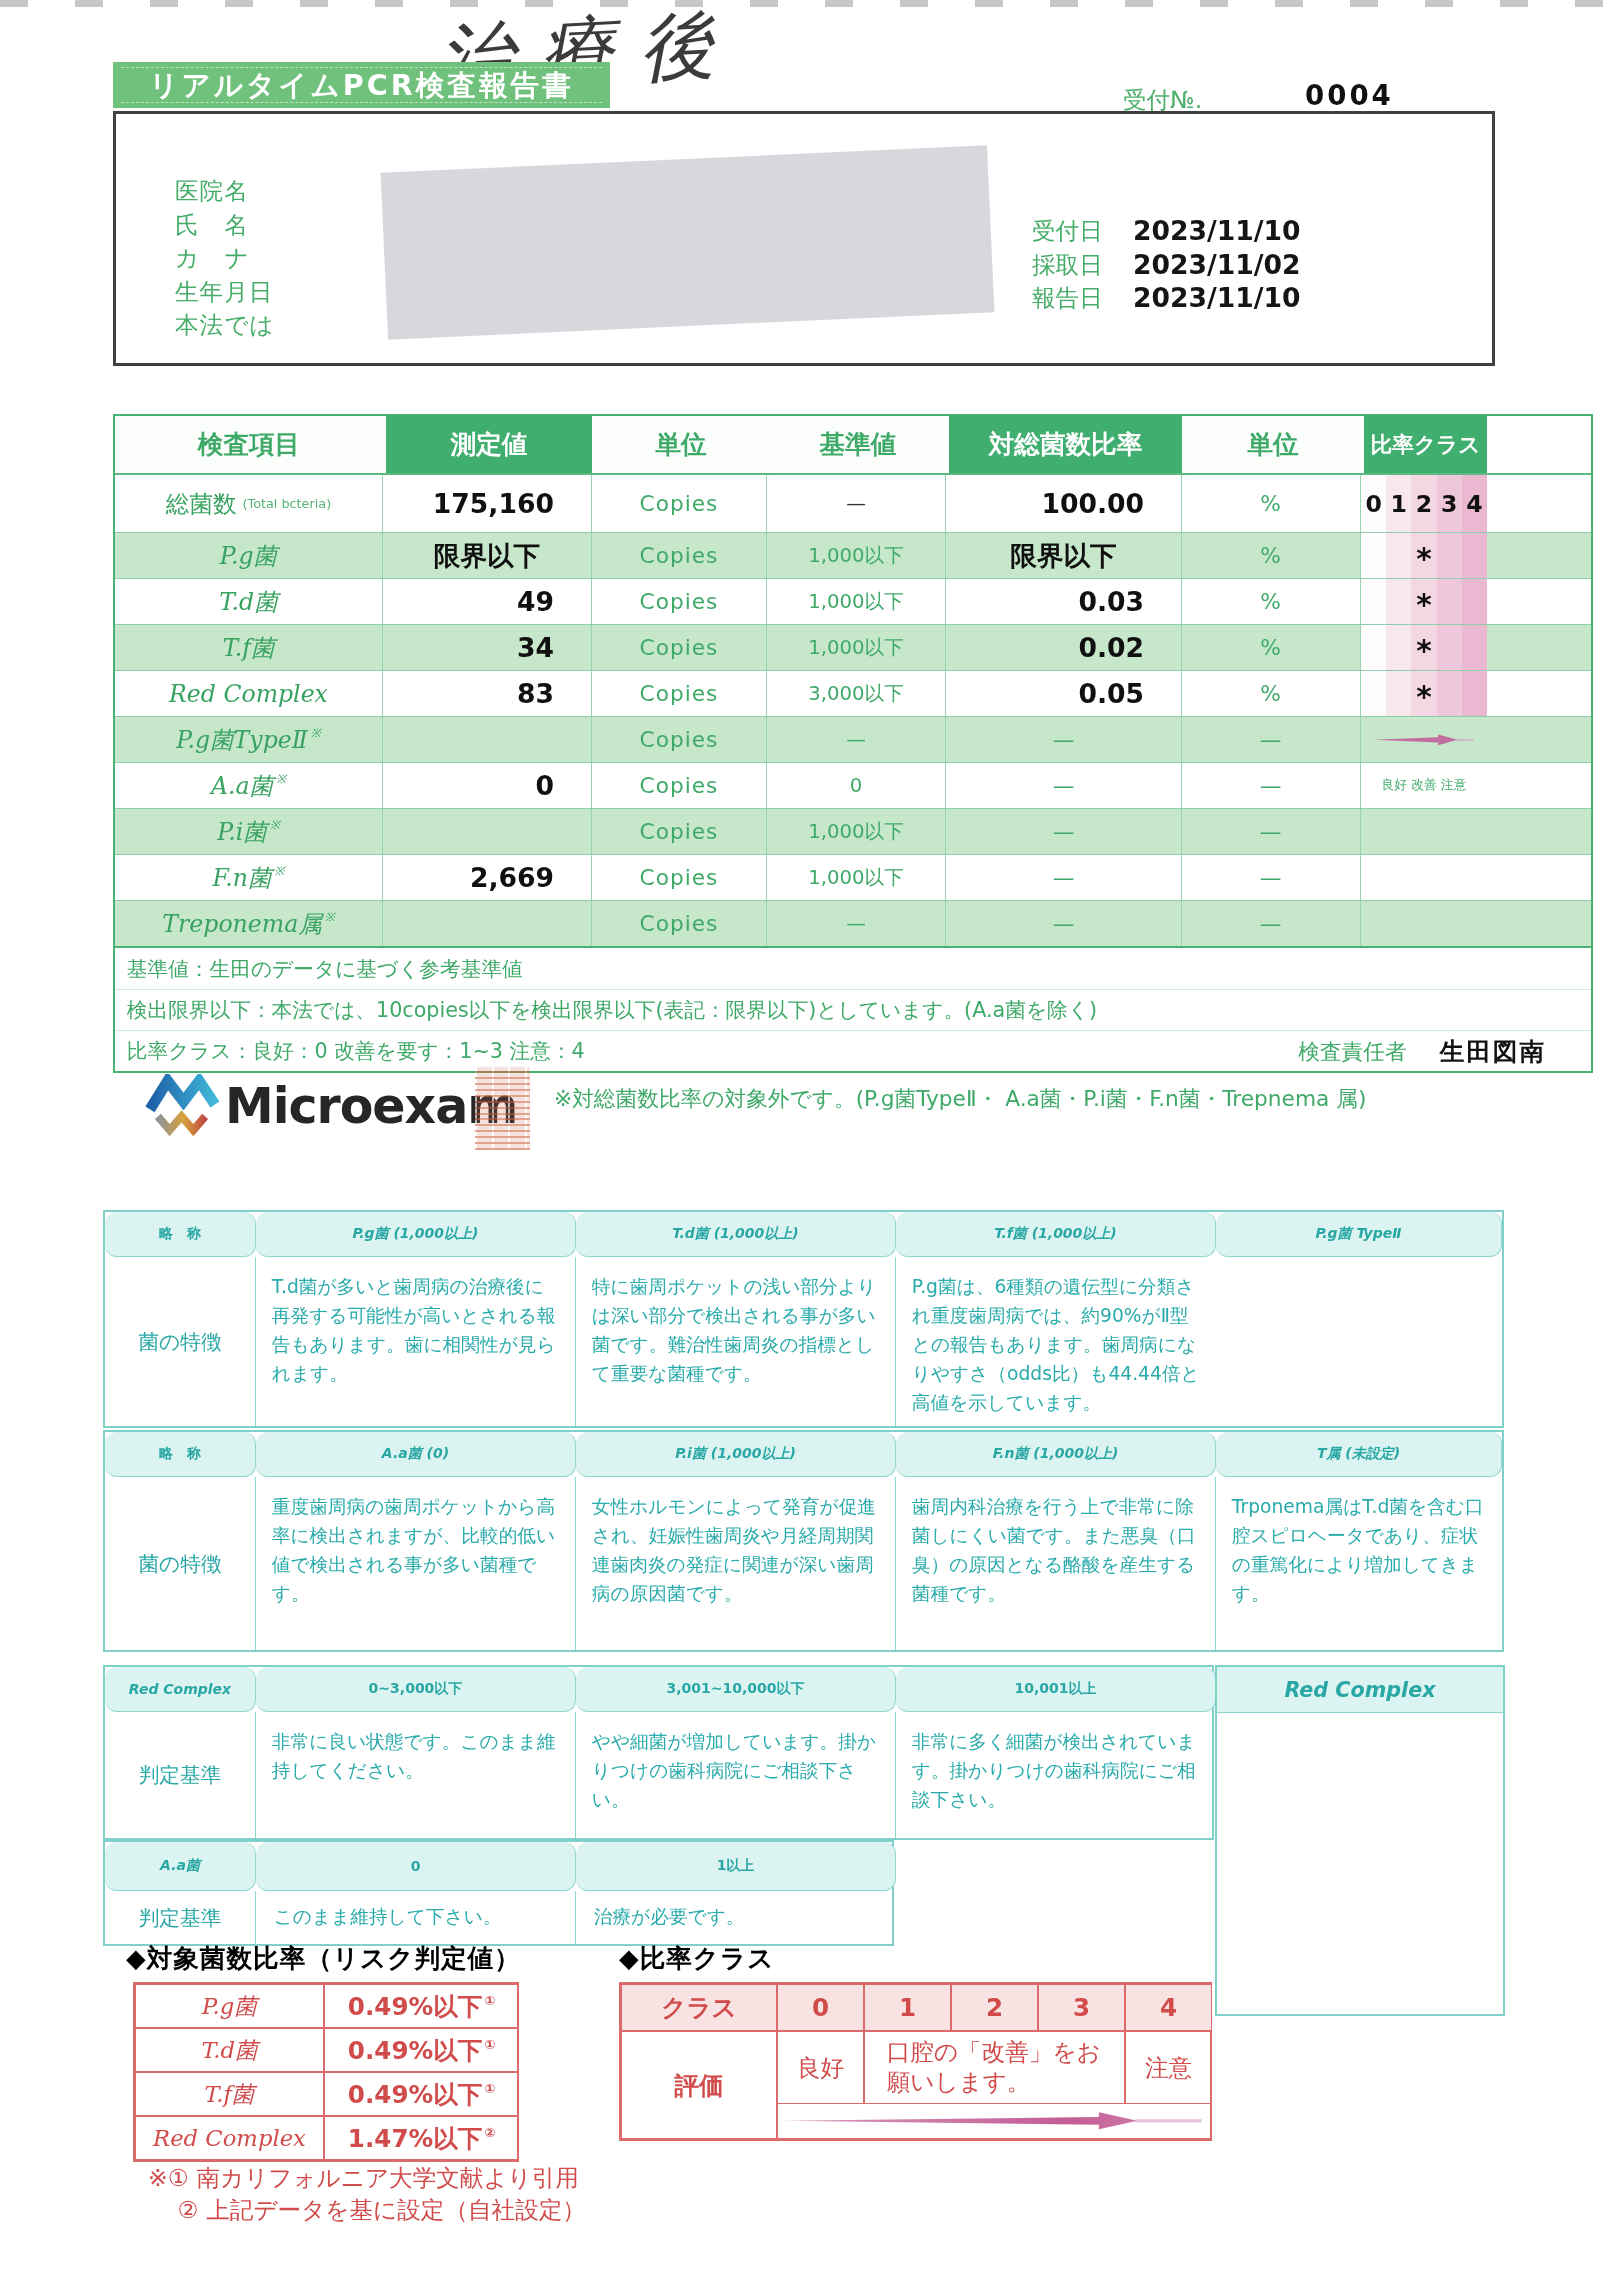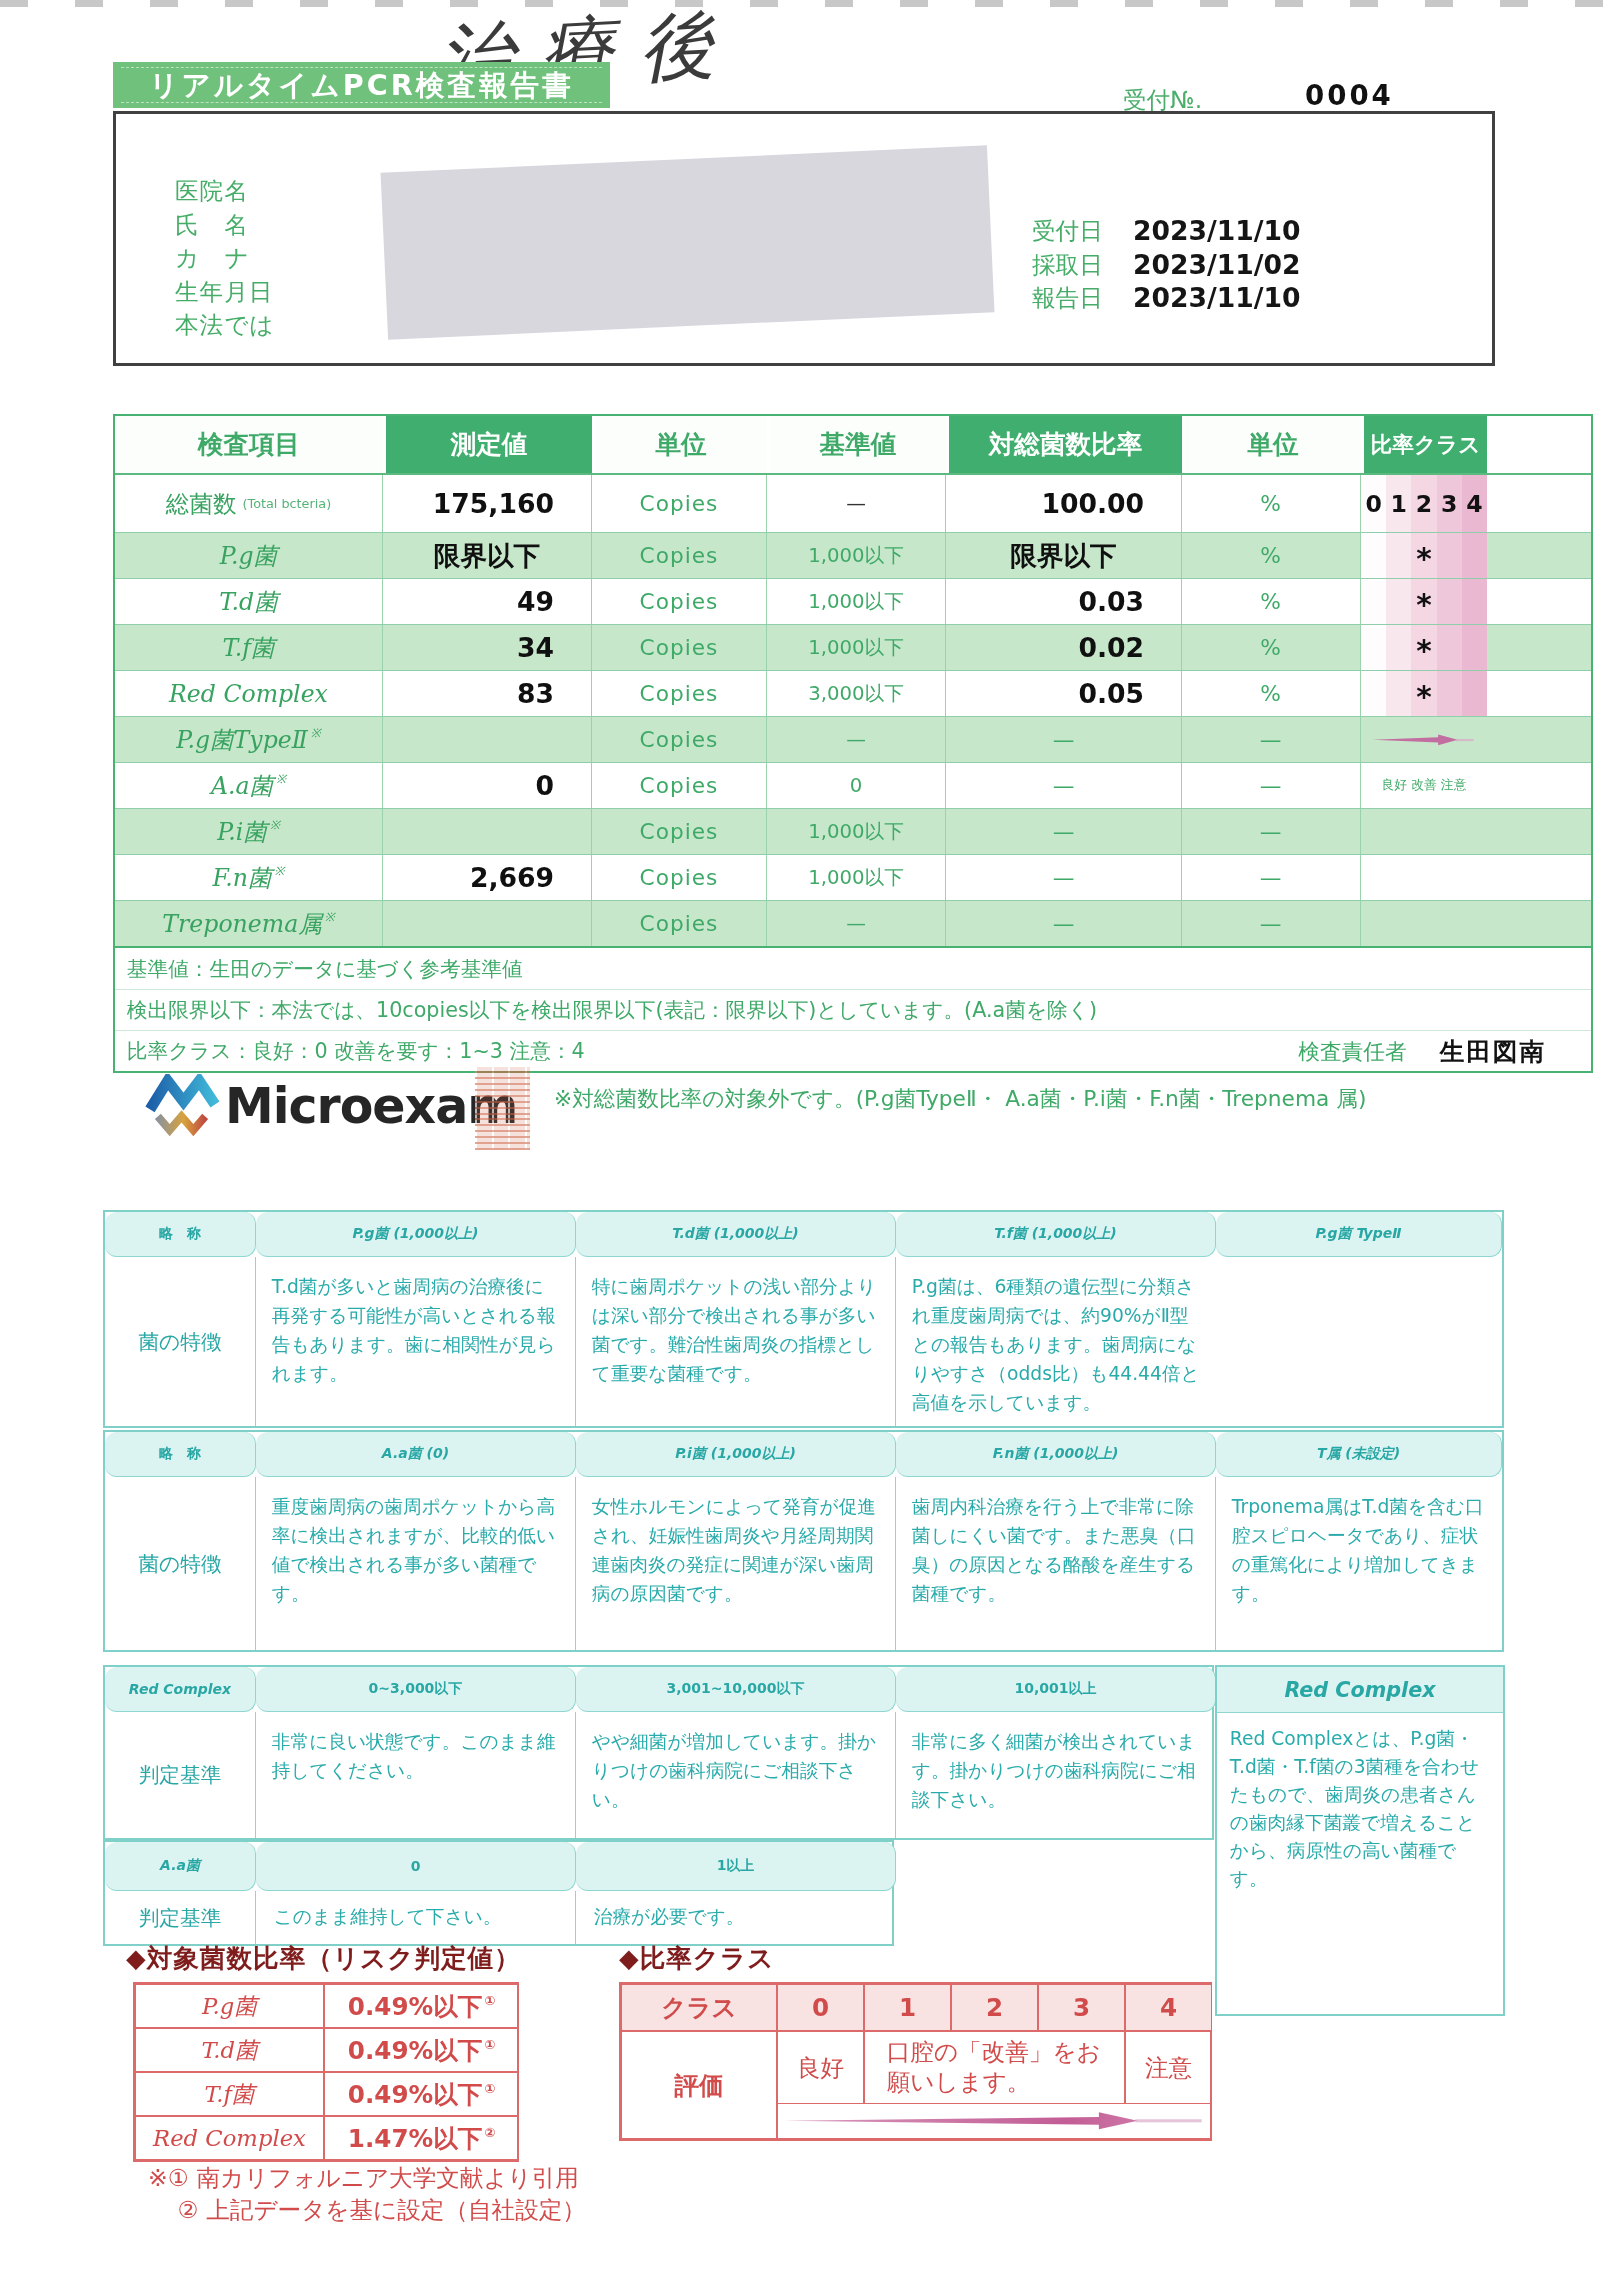--- a/index.html
+++ b/index.html
@@ -89,21 +89,21 @@
   .rct .fth:last-child,.rct .ftb:last-child{border-right:none;}
   .descbox{position:absolute;left:1215px;top:1665px;width:290px;height:351px;border:2px solid #7fd0c9;background:#fff;box-sizing:border-box;}
   .desc-head{height:45px;background:#dcf4f1;display:flex;align-items:center;justify-content:center;
        color:#28a7a5;font-weight:bold;font-size:20.7px;font-style:italic;border-bottom:1px solid #8ed6d0;}
   .desc-body{padding:11.8px 12.8px;color:#2aabab;font-size:18.7px;line-height:1.5;}
   
   .aat{top:1840px;width:791px;grid-template-columns:151px 320px 320px;grid-template-rows:49px 53px;}
   .aat .fth:last-child,.aat .ftb:last-child{border-right:none;}
   .aat .ftb{display:flex;align-items:center;padding:0 0 0 17.7px;}
   
-  .sec-title{position:absolute;color:#7f1d1d;font-weight:bold;font-size:25.6px;letter-spacing:1px;}
+  .sec-title{position:absolute;color:#000000;font-weight:bold;font-size:25.6px;letter-spacing:1px;}
   .t1{left:126px;top:1941px;}
   .t2{left:619px;top:1941px;}
   .riskt{position:absolute;left:133px;top:1982px;width:386px;border:2px solid #dd6a6a;display:grid;
      grid-template-columns:189px 195px;grid-auto-rows:44px;box-sizing:border-box;background:#fff;}
   .riskt div{display:flex;align-items:center;justify-content:center;border:1px solid #dd6a6a;color:#d14b4b;}
   .riskt .lbl{font-size:22.7px;font-style:italic;font-family:"DejaVu Serif","Liberation Serif",serif;}
   .riskt .rval{font-size:24.6px;font-weight:bold;}
   .riskt sup{font-size:12.8px;margin-left:2px;transform:translateY(-5.9px);}
   .risk-note{position:absolute;left:148px;top:2163px;color:#d14b4b;font-size:23.6px;line-height:1.35;}
   .risk-note .ind{margin-left:29.6px;}
@@ -358,21 +358,20 @@
     <div class="fth">3,001~10,000以下</div>
     <div class="fth">10,001以上</div>
     <div class="ftl">判定基準</div>
     <div class="ftb">非常に良い状態です。このまま維持してください。</div>
     <div class="ftb">やや細菌が増加しています。掛かりつけの歯科病院にご相談下さい。</div>
     <div class="ftb">非常に多く細菌が検出されています。掛かりつけの歯科病院にご相談下さい。</div>
   </div>
 
   <div class="descbox">
     <div class="desc-head">Red Complex</div>
-    <div class="desc-body">Red Complexとは、P.g菌・T.d菌・T.f菌の3菌種を合わせたもので、歯周炎の患者さんの歯肉縁下菌叢で増えることから、病原性の高い菌種です。</div>
   </div>
 
   <div class="aat">
     <div class="fth ital">A.a菌</div>
     <div class="fth">0</div>
     <div class="fth">1以上</div>
     <div class="ftl">判定基準</div>
     <div class="ftb">このまま維持して下さい。</div>
     <div class="ftb">治療が必要です。</div>
   </div>

